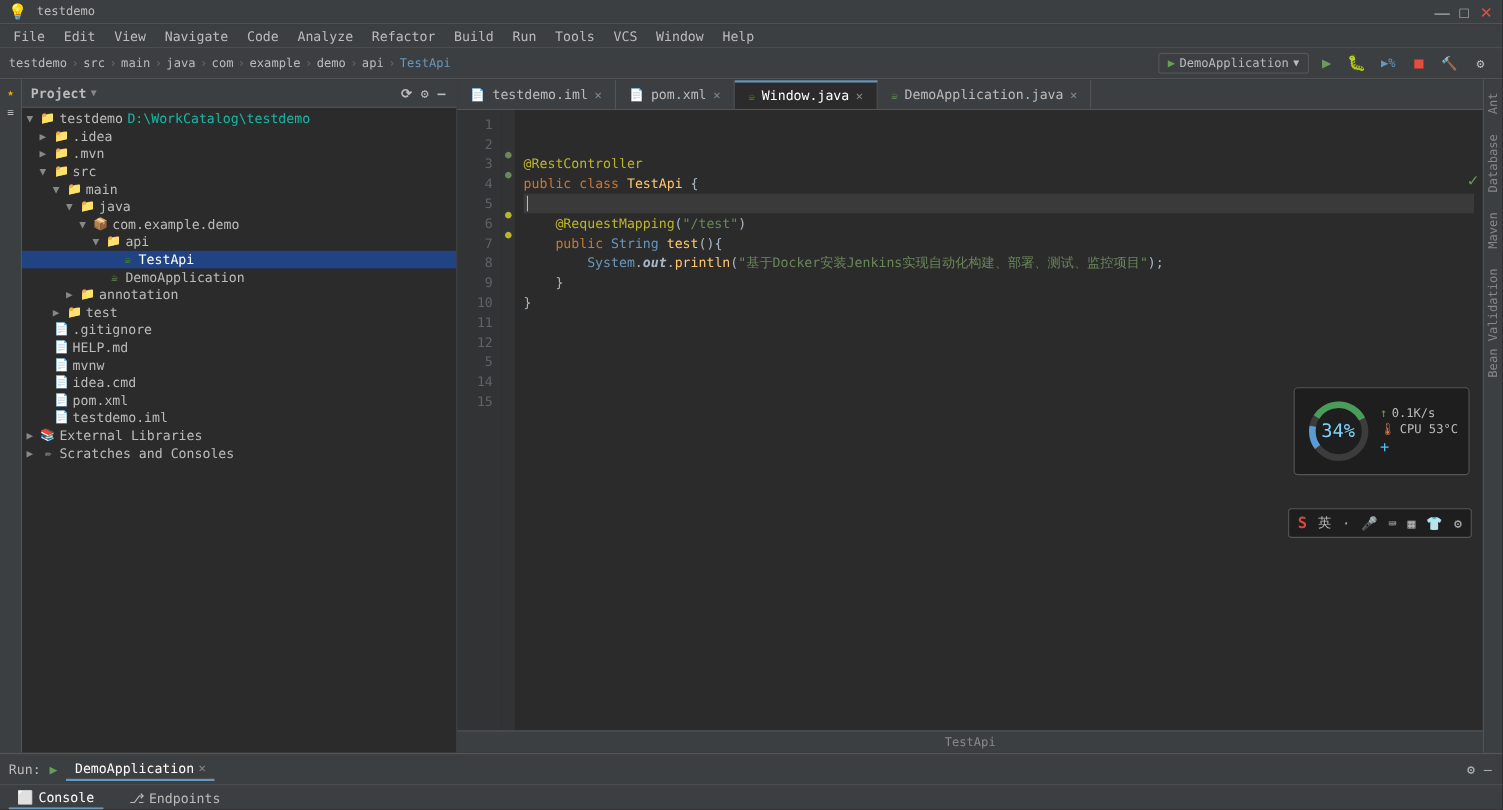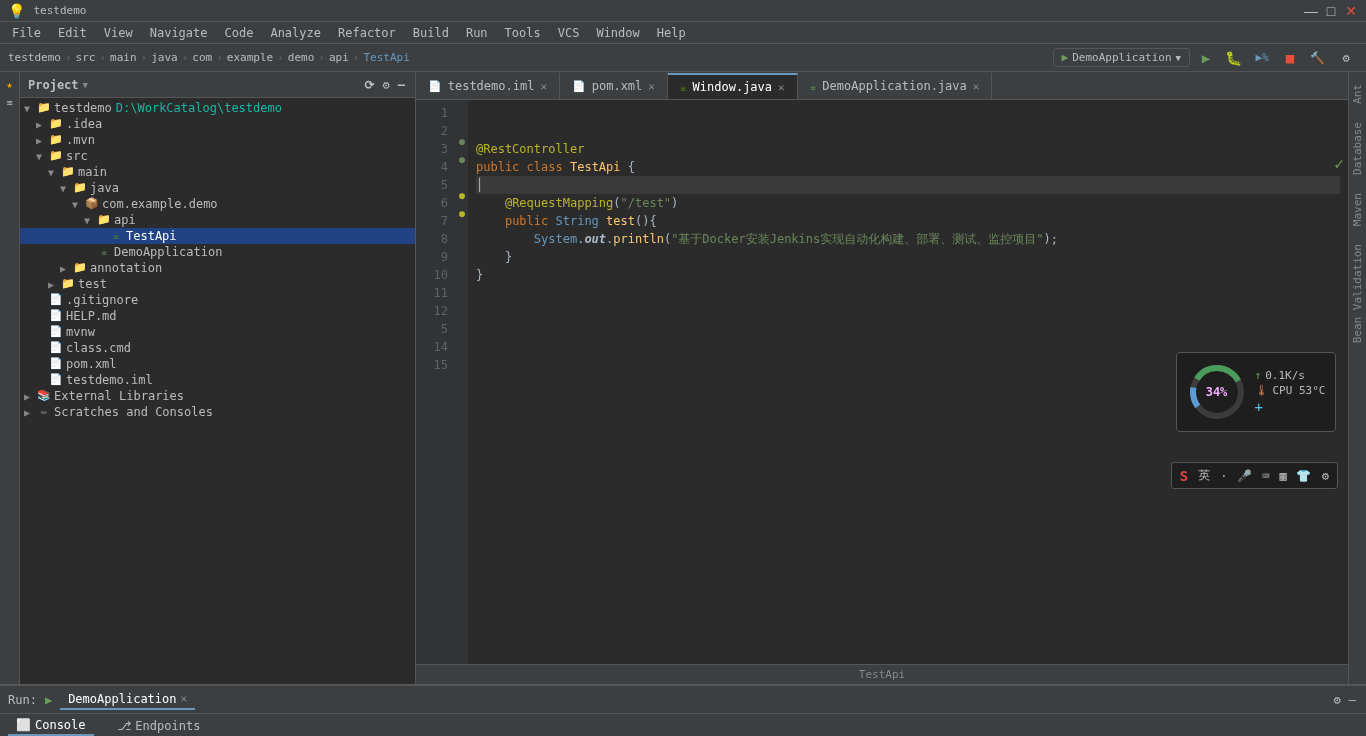--- a/index.html
+++ b/index.html
@@ -296,21 +296,21 @@
         <span class="tree-indent" style="width:16px;"></span>
         <span class="tree-arrow" style="visibility:hidden;">▶</span>
         <span class="tree-icon" style="color:#888;">📄</span>
         <span class="tree-label">mvnw</span>
       </div>
 
       <div class="tree-item">
         <span class="tree-indent" style="width:16px;"></span>
         <span class="tree-arrow" style="visibility:hidden;">▶</span>
         <span class="tree-icon" style="color:#888;">📄</span>
-        <span class="tree-label">class.cmd</span>
+        <span class="tree-label">idea.cmd</span>
       </div>
 
       <div class="tree-item">
         <span class="tree-indent" style="width:16px;"></span>
         <span class="tree-arrow" style="visibility:hidden;">▶</span>
         <span class="tree-icon xml-icon">📄</span>
         <span class="tree-label">pom.xml</span>
       </div>
 
       <div class="tree-item">
@@ -417,21 +417,21 @@
 
   <div id="green-check">✓</div>
 
   <div id="perf-widget">
     <div id="perf-circle">
       <svg width="60" height="60" viewBox="0 0 60 60">
         <circle cx="30" cy="30" r="24" fill="none" stroke="#3c3c3c" stroke-width="6"></circle>
         <circle cx="30" cy="30" r="24" fill="none" stroke="#4a9c5a" stroke-width="6" stroke-dasharray="51 100" stroke-dashoffset="25" transform="rotate(-90 30 30)"></circle>
         <circle cx="30" cy="30" r="24" fill="none" stroke="#5b9bd5" stroke-width="6" stroke-dasharray="20 151" stroke-dashoffset="74" transform="rotate(-90 30 30)"></circle>
       </svg>
-      <div style="position:absolute; top:50%; left:50%; transform:translate(-50%,-50%); font-size:12px; font-weight:bold; color:#f0abfc;">34%</div>
+      <div style="position:absolute; top:50%; left:50%; transform:translate(-50%,-50%); font-size:17px; font-weight:normal; color:#7dd3fc;">34%</div>
     </div>
     <div id="perf-info">
       <div class="perf-row">
         <span class="perf-up">↑</span>
         <span>0.1K/s</span>
       </div>
       <div class="perf-row">
         <span class="perf-cpu">🌡</span>
         <span>CPU 53°C</span>
       </div>

